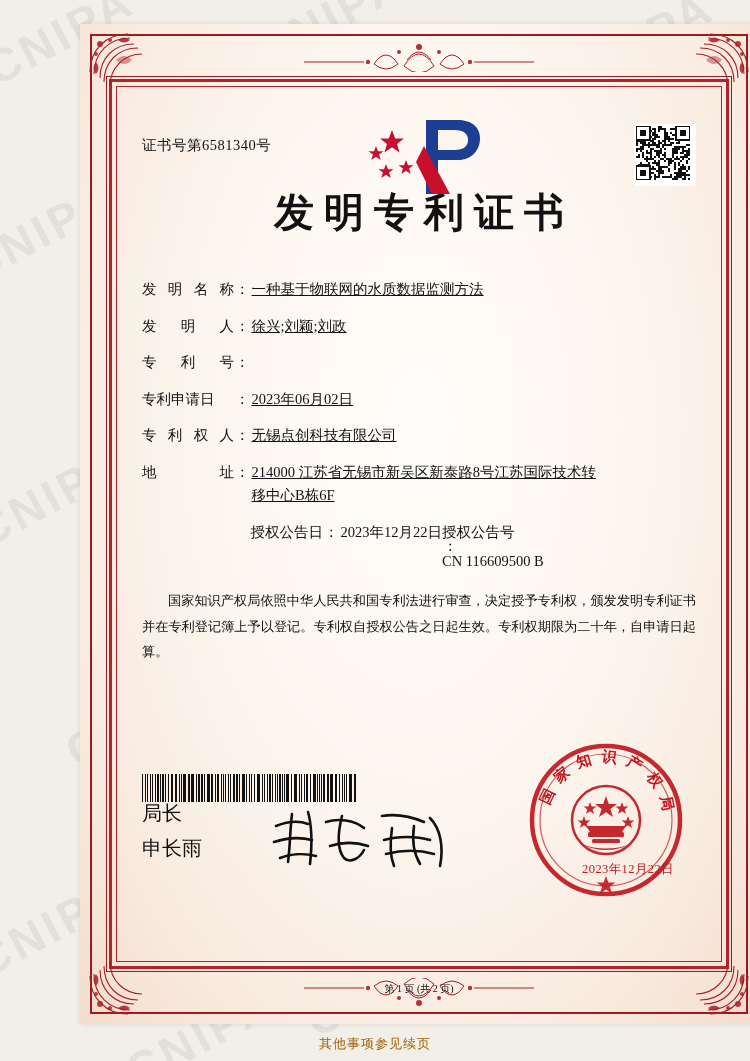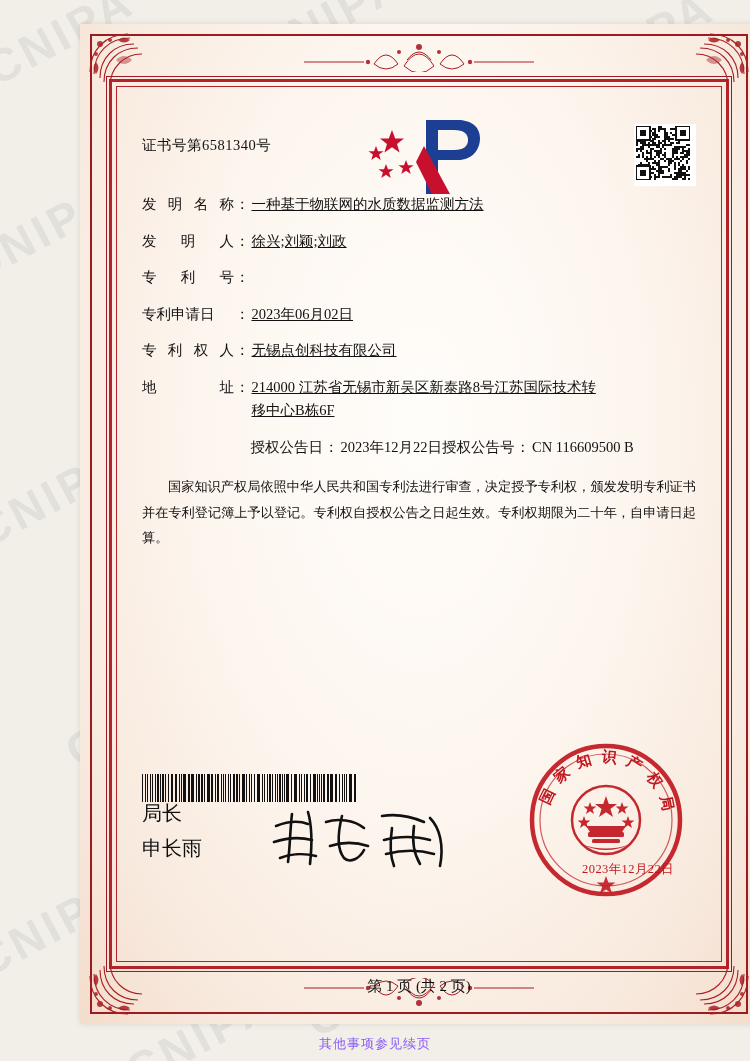--- a/index.html
+++ b/index.html
@@ -122,21 +122,21 @@
     justify-content:space-between;
     letter-spacing:0;
     white-space:nowrap;
   }
   .f-label.nospread{display:block;}
   .f-colon{margin:0 2px 0 1px;}
   .f-value{flex:1;text-decoration:underline;}
   .f-value .l2{margin-top:9px;display:block;}
   .field-split{display:flex;margin-bottom:20px;font-size:14.5px;}
   .fs-a{width:300px;display:flex;justify-content:flex-end;}
-  .fs-b{display:flex;}
+  .fs-b{display:flex;flex-direction:column;}
   .fs-lab{white-space:nowrap;}
   .para{
     font-size:13.2px;
     color:#111;
     line-height:1.95;
     text-align:justify;
     margin-top:14px;
     text-indent:26px;
   }
   
@@ -159,28 +159,28 @@
     position:absolute;right:10px;bottom:38px;
     width:160px;height:160px;
   }
   .seal-date{
     position:absolute;right:22px;bottom:60px;
     font-size:12.5px;color:#c0181f;
     letter-spacing:0.4px;
   }
   .page-no{
     position:absolute;left:0;right:0;bottom:-58px;
-    text-align:center;font-size:15px;color:#111;
+    text-align:center;font-size:10px;color:#111;
   }
   .footer-note{
     position:absolute;
     left:0;right:0;bottom:8px;
     text-align:center;
     font-size:13px;
-    color:#8b5cf6;
+    color:#a16207;
     letter-spacing:1px;
     z-index:4;
   }
 </style>
 </head>
 <body>
 
 <div class="watermarks" id="wm-layer">
     <div class="wm" style="left: -20px; top: 8px; font-size: 46px;">CNIPA</div>
     <div class="wm" style="left: 250px; top: -10px; font-size: 46px;">CNIPA</div>
@@ -632,20 +632,21 @@
           <rect x="26" y="26" width="1" height="1" fill="#111"></rect>
           <rect x="0" y="0" width="7" height="7" fill="none" stroke="#111" stroke-width="1"></rect>
           <rect x="2" y="2" width="3" height="3" fill="#111"></rect>
           <rect x="20" y="0" width="7" height="7" fill="none" stroke="#111" stroke-width="1"></rect>
           <rect x="22" y="2" width="3" height="3" fill="#111"></rect>
           <rect x="0" y="20" width="7" height="7" fill="none" stroke="#111" stroke-width="1"></rect>
           <rect x="2" y="22" width="3" height="3" fill="#111"></rect>
         </svg>
     </div>
 
+    <div class="title">发明专利证书</div>
 
     <div class="fields">
 
       <div class="field">
         <span class="f-label">
           <span>发</span>
             <span>明</span>
             <span>名</span>
             <span>称</span>
         </span>

